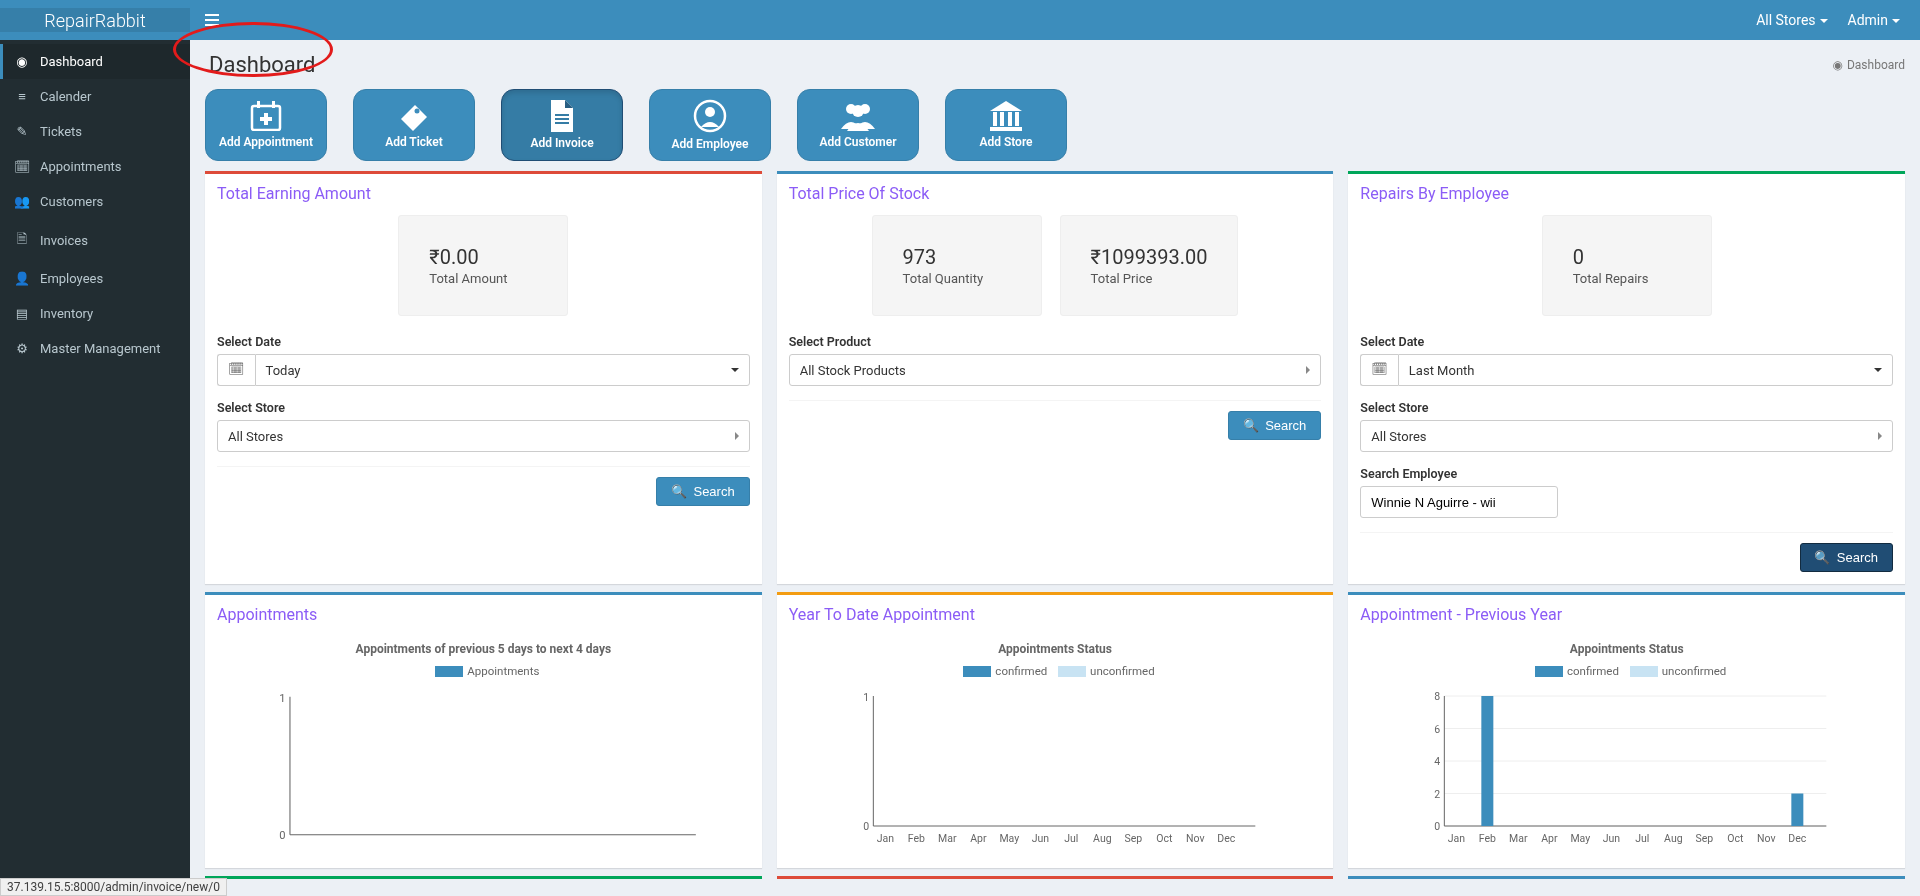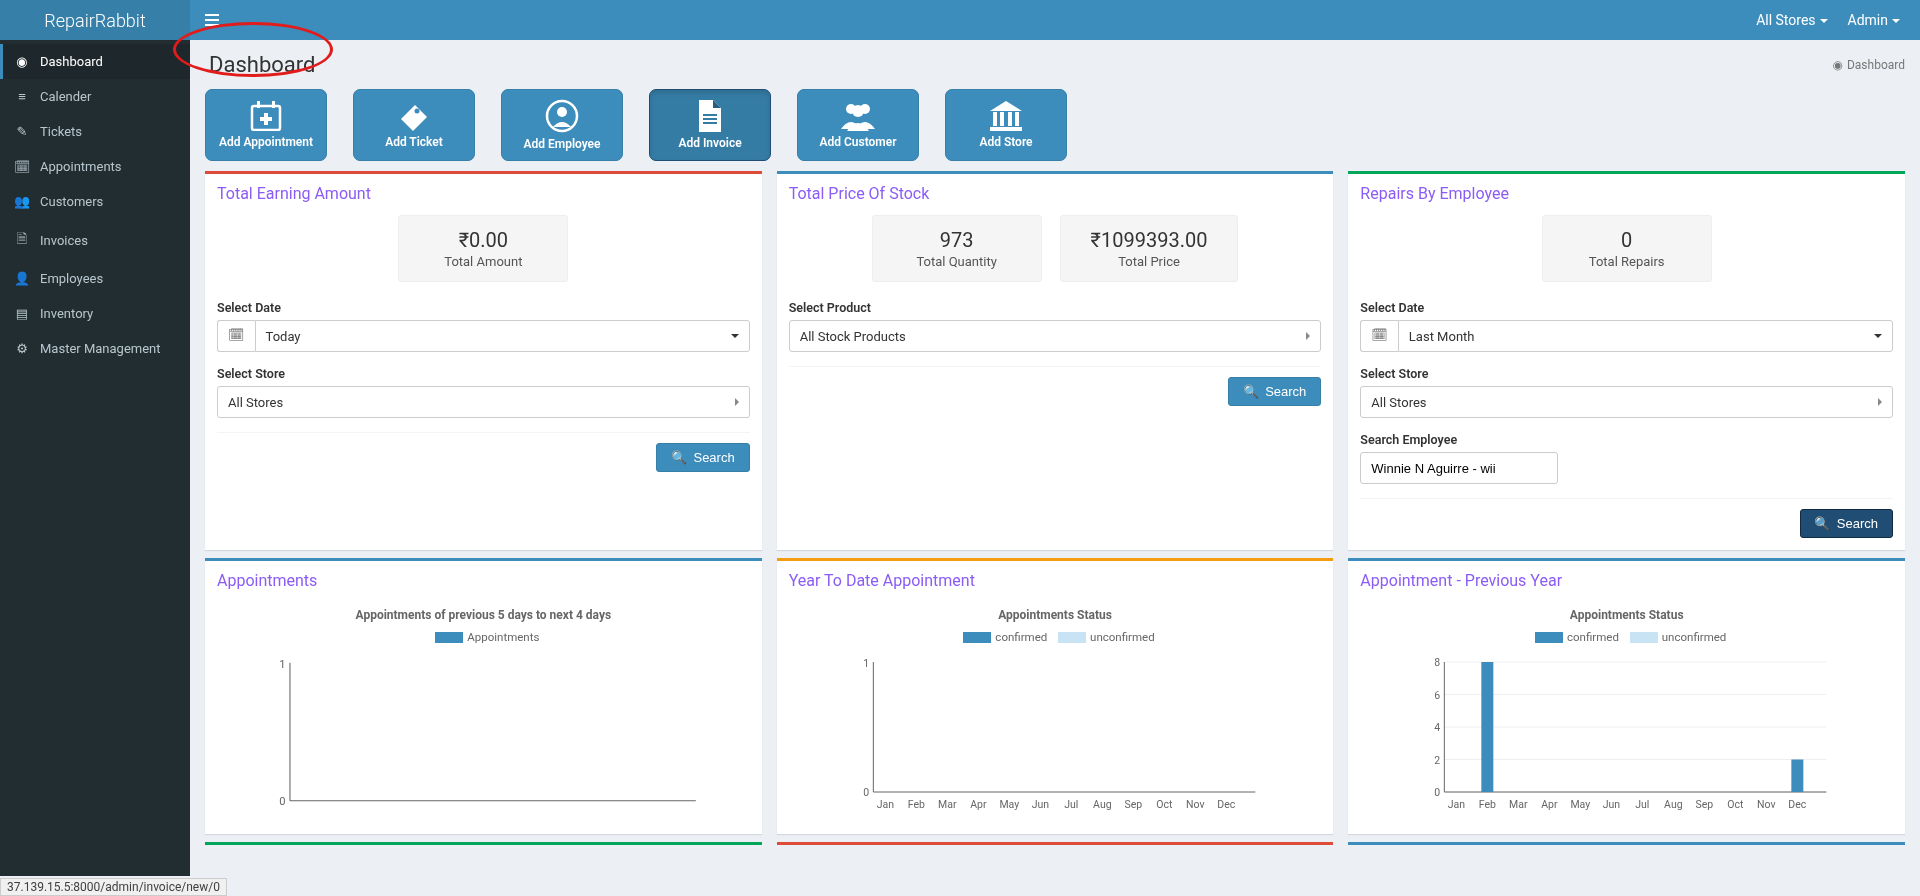--- a/index.html
+++ b/index.html
@@ -1,50 +1,50 @@
 <!DOCTYPE html>
 <html><head>
 <meta charset="utf-8">
 <style>
 * { box-sizing: border-box; margin: 0; padding: 0; }
 body { font-family: -apple-system, "Segoe UI", Roboto, Arial, sans-serif; background: #ecf0f5; font-size: 14px; color: #333; }
 .topbar { height: 40px; background: #3c8dbc; display: flex; align-items: center; color: #fff; }
-.logo { width: 190px; height: 40px; background: #367fa9; display: flex; align-items: center; justify-content: center; font-size: 18px; font-weight: 300; }
+.logo { width: 190px; height: 24px; background: #367fa9; display: flex; align-items: center; justify-content: center; font-size: 18px; font-weight: 300; }
 .hamburger { padding: 0 15px; cursor: pointer; font-size: 16px; }
 .topbar-right { margin-left: auto; display: flex; align-items: center; gap: 20px; padding-right: 20px; font-size: 14px; }
 .topbar-right span { cursor: pointer; }
 .caret { display: inline-block; width: 0; height: 0; border-left: 4px solid transparent; border-right: 4px solid transparent; border-top: 4px solid #fff; margin-left: 4px; vertical-align: middle; }
 
 .layout { display: flex; min-height: calc(100vh - 60px); }
 .sidebar { width: 190px; background: #222d32; color: #b8c7ce; padding-top: 4px; }
 .sidebar-item { padding: 10px 14px; display: flex; align-items: center; gap: 10px; cursor: pointer; font-size: 13px; }
 .sidebar-item.active { background: #1e282c; color: #fff; border-left: 3px solid #3c8dbc; padding-left: 11px; }
 .sidebar-icon { width: 16px; text-align: center; font-size: 13px; }
 
 .content { flex: 1; padding: 12px 15px 15px 15px; }
 .page-header { display: flex; align-items: center; justify-content: space-between; margin-bottom: 12px; position: relative; }
 .page-title { font-size: 22px; color: #333; font-weight: 400; padding-left: 4px; }
 .breadcrumb { font-size: 12px; color: #777; display: flex; align-items: center; gap: 4px; }
 .circle-annot { position: absolute; left: -32px; top: -30px; width: 160px; height: 55px; border: 3px solid #e21b1b; border-radius: 50%; pointer-events: none; }
 
 .action-row { display: flex; gap: 26px; margin-bottom: 10px; }
-.action-btn { width: 122px; height: 72px; background: #3c8dbc; border: 1px solid #367fa9; border-radius: 7px; color: #fff; display: flex; flex-direction: column; align-items: center; justify-content: center; gap: 4px; cursor: pointer; font-size: 12px; font-weight: 600; text-align: right; }
+.action-btn { width: 122px; height: 72px; background: #3c8dbc; border: 1px solid #367fa9; border-radius: 13px; color: #fff; display: flex; flex-direction: column; align-items: center; justify-content: center; gap: 4px; cursor: pointer; font-size: 12px; font-weight: 600; text-align: right; }
 .action-btn.pressed { background: #357ca5; border: 1px solid #204d74; box-shadow: inset 0 3px 5px rgba(0,0,0,.125); }
 .action-btn svg { fill: #fff; }
 
 .panels-row { display: flex; gap: 15px; margin-bottom: 8px; }
 .panel { flex: 1; background: #fff; border-top: 3px solid #3c8dbc; box-shadow: 0 1px 1px rgba(0,0,0,0.1); padding: 10px 12px 12px 12px; }
 .panel.red { border-top-color: #dd4b39; }
 .panel.orange { border-top-color: #f39c12; }
 .panel.green { border-top-color: #00a65a; }
 .panel.blue { border-top-color: #3c8dbc; }
 .panel-title { font-size: 16px; color: #8b5cf6; margin-bottom: 10px; font-weight: 400; }
 
 .stat-row { display: flex; justify-content: center; gap: 18px; margin: 12px 0 18px 0; }
-.stat-box { background: #f5f5f5; border: 1px solid #eee; border-radius: 3px; padding: 12px 30px; text-align: center; min-width: 170px; }
+.stat-box { background: #f5f5f5; border: 1px solid #eee; border-radius: 3px; padding: 29px 30px; text-align: left; min-width: 170px; }
 .stat-value { font-size: 20px; color: #333; font-weight: 400; }
 .stat-label { font-size: 13px; color: #555; margin-top: 2px; }
 
 .form-row { display: flex; gap: 14px; flex-direction: column; }
 .form-group { flex: 1; }
 .form-label { font-size: 12.5px; font-weight: 600; color: #333; display: block; margin-bottom: 5px; }
 .input-group { display: flex; }
 .input-addon { background: #fff; border: 1px solid #ccc; border-right: none; padding: 6px 10px; font-size: 13px; color: #555; border-radius: 3px 0 0 3px; }
 .form-control { flex: 1; border: 1px solid #ccc; padding: 6px 10px; font-size: 13px; background: #fff; border-radius: 3px; height: 32px; display: flex; align-items: center; justify-content: space-between; cursor: pointer; }
 .input-group .form-control { border-radius: 0 3px 3px 0; }
@@ -148,37 +148,37 @@
           </svg>
         <span>Add Appointment</span>
       </div>
       <div class="action-btn">
         <svg width="34" height="30" viewBox="0 0 34 30">
             <path d="M4 18 L18 4 L30 16 L16 30 Z" fill="#fff"></path>
             <circle cx="20" cy="10" r="2.5" fill="#3c8dbc"></circle>
           </svg>
         <span>Add Ticket</span>
       </div>
-      <div class="action-btn">
-        <svg width="34" height="34" viewBox="0 0 34 34">
-            <circle cx="17" cy="17" r="15" fill="none" stroke="#fff" stroke-width="2.5"></circle>
-            <circle cx="17" cy="13" r="5" fill="#fff"></circle>
-            <path d="M8 28 q9 -10 18 0" fill="#fff"></path>
-          </svg>
-        <span>Add Employee</span>
-      </div>
       <div class="action-btn pressed">
         <svg width="30" height="32" viewBox="0 0 30 32">
             <path d="M4 0 h14 l8 8 v24 h-22 z" fill="#fff"></path>
             <path d="M18 0 v8 h8 z" fill="#285e82"></path>
             <rect x="8" y="14" width="14" height="2" fill="#357ca5"></rect>
             <rect x="8" y="18" width="14" height="2" fill="#357ca5"></rect>
             <rect x="8" y="22" width="14" height="2" fill="#357ca5"></rect>
           </svg>
         <span>Add Invoice</span>
+      </div>
+      <div class="action-btn">
+        <svg width="34" height="34" viewBox="0 0 34 34">
+            <circle cx="17" cy="17" r="15" fill="none" stroke="#fff" stroke-width="2.5"></circle>
+            <circle cx="17" cy="13" r="5" fill="#fff"></circle>
+            <path d="M8 28 q9 -10 18 0" fill="#fff"></path>
+          </svg>
+        <span>Add Employee</span>
       </div>
       <div class="action-btn">
         <svg width="38" height="30" viewBox="0 0 38 30">
             <circle cx="12" cy="8" r="5" fill="#fff"></circle>
             <circle cx="26" cy="8" r="5" fill="#fff"></circle>
             <circle cx="19" cy="10" r="6" fill="#fff"></circle>
             <path d="M2 28 q10 -14 20 0 z" fill="#fff"></path>
             <path d="M16 28 q10 -14 20 0 z" fill="#fff"></path>
             <path d="M8 30 q11 -16 22 0 z" fill="#fff"></path>
           </svg>

